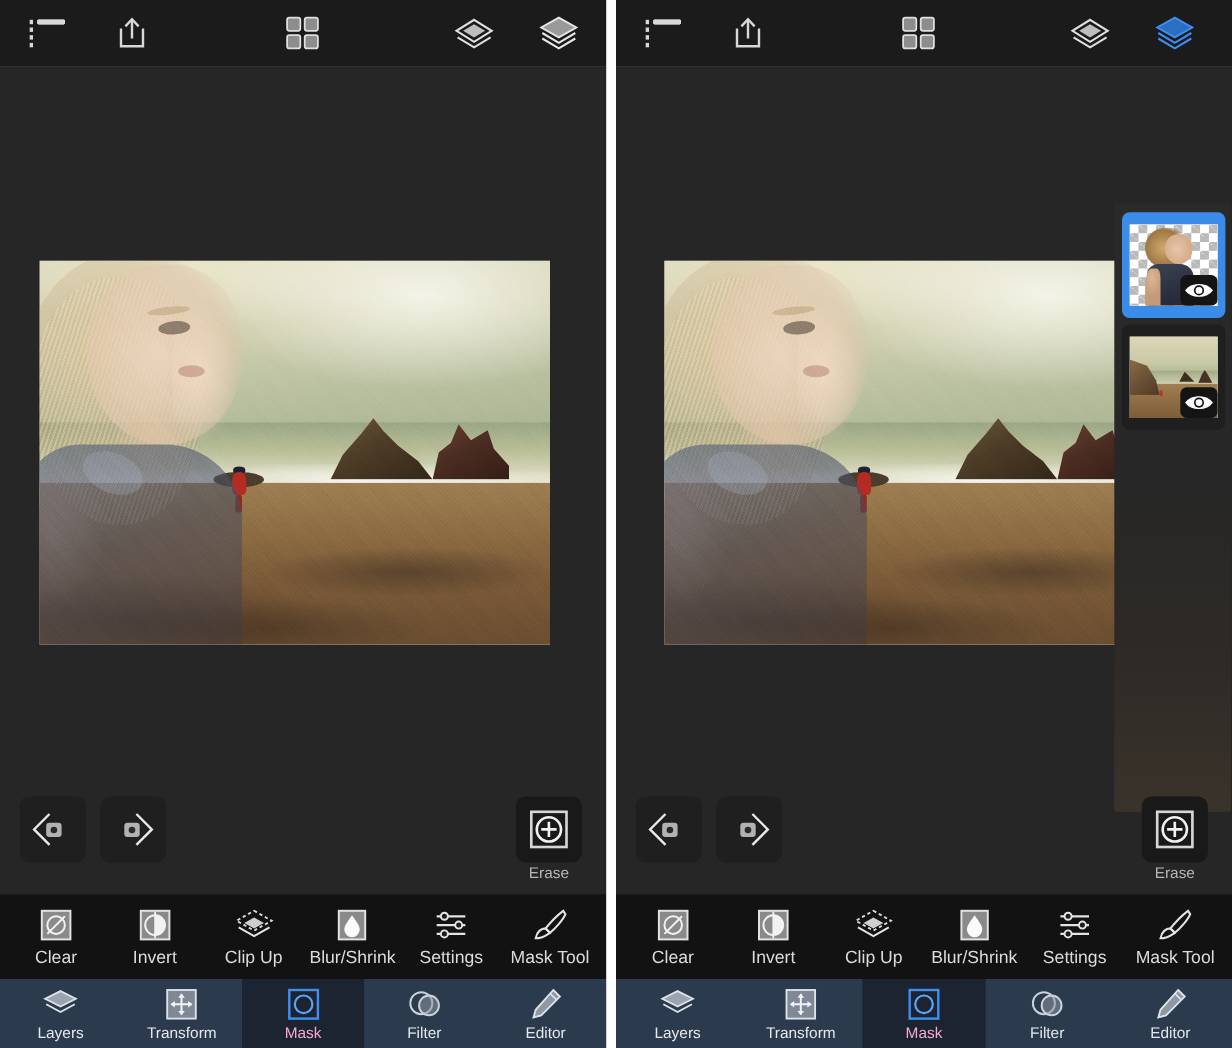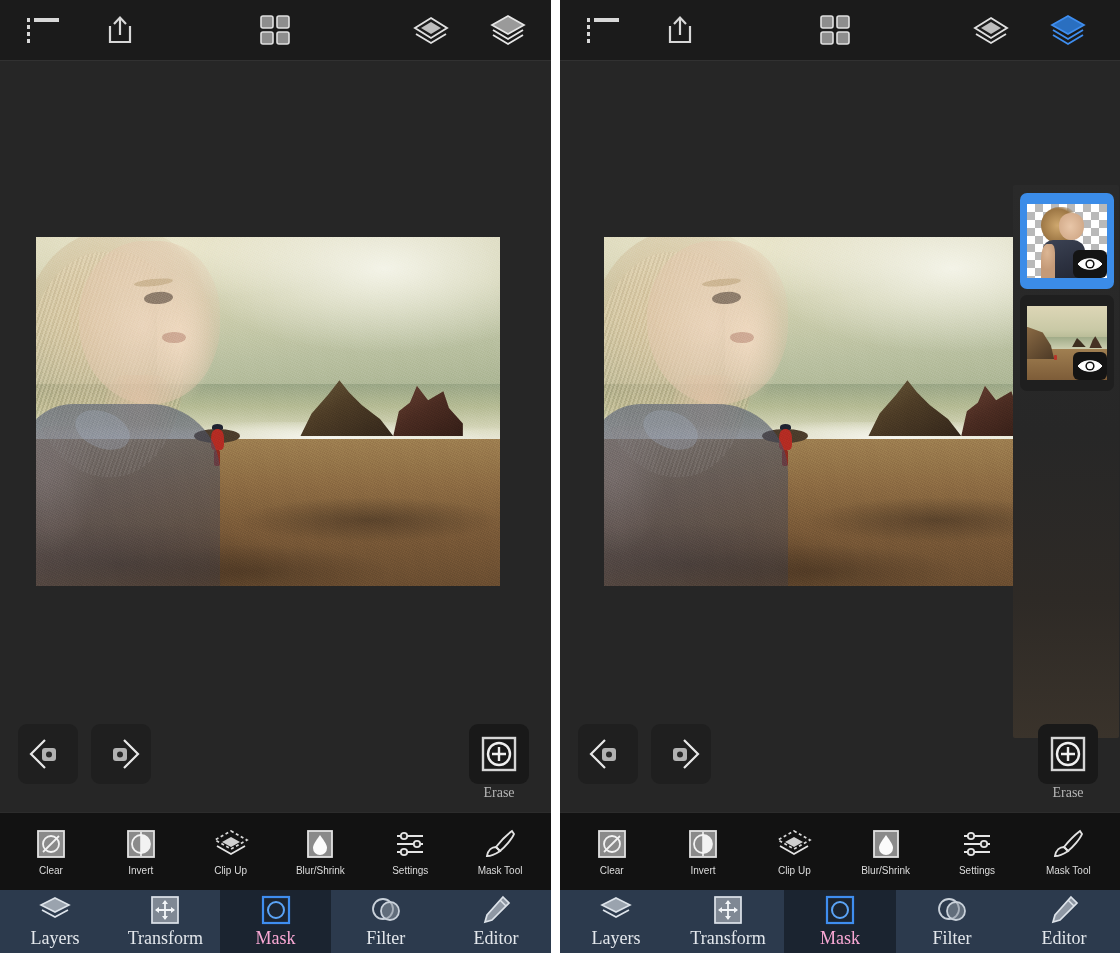--- a/index.html
+++ b/index.html
@@ -301,55 +301,55 @@
     background: #1f1f1f;
     border-radius: 9px;
     display: flex; align-items: center; justify-content: center;
   }
   .btn-prev  { left: 18px;  top: 7px; }
   .btn-next  { left: 91px;  top: 7px; }
   .btn-erase { right: 22px; top: 7px; background: #191919; }
   .erase-label {
     position: absolute; right: 18px; top: 68px;
     width: 68px; text-align: center;
-    color: #b6b6b6; font-size: 14px; font-family: Liberation Serif, serif;
+    color: #b6b6b6; font-size: 14px;
   }
   .panel.right .btn-erase { right: 22px; }
   .panel.right .erase-label { right: 18px; }
 
   
   .masktools {
     flex: none;
     height: 78px;
     background: #121212;
     border-top: 1px solid #2c2c2c;
     display: flex; align-items: center;
     padding: 0 6px;
   }
   .mt-item {
     flex: 1 1 0;
     display: flex; flex-direction: column; align-items: center; gap: 4px;
   }
   .mt-item .glyph { height: 34px; display: flex; align-items: center; justify-content: center; }
-  .mt-item .lbl { color: #dcdcdc; font-size: 10px; white-space: nowrap; }
+  .mt-item .lbl { color: #dcdcdc; font-size: 16px; white-space: nowrap; }
 
   
   .tabbar {
     flex: none;
     height: 63px;
     background: #2c3a4d;
     display: flex;
   }
   .tab {
     flex: 1 1 0;
     display: flex; flex-direction: column; align-items: center; justify-content: center;
     gap: 2px;
   }
   .tab .glyph { height: 32px; display: flex; align-items: center; justify-content: center; }
-  .tab .lbl { color: #e3e7ec; font-size: 18px; font-family: Liberation Serif, serif; }
+  .tab .lbl { color: #e3e7ec; font-size: 14px; }
   .tab.active { background: #1b2430; }
   .tab.active .lbl { color: #f9a8d4; }
 
   svg { display: block; }
 </style>
 </head>
 <body>
 
 <div class="screen">
 

